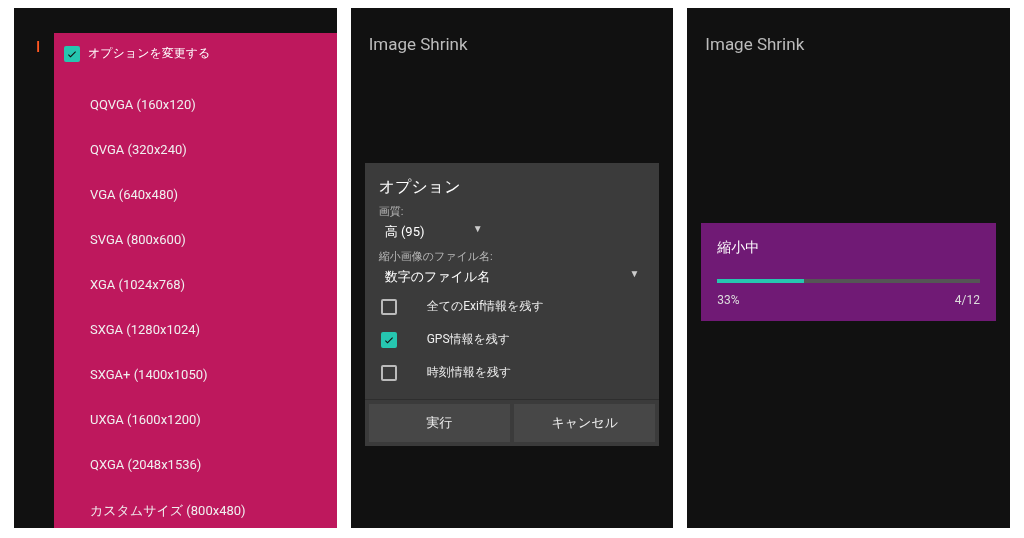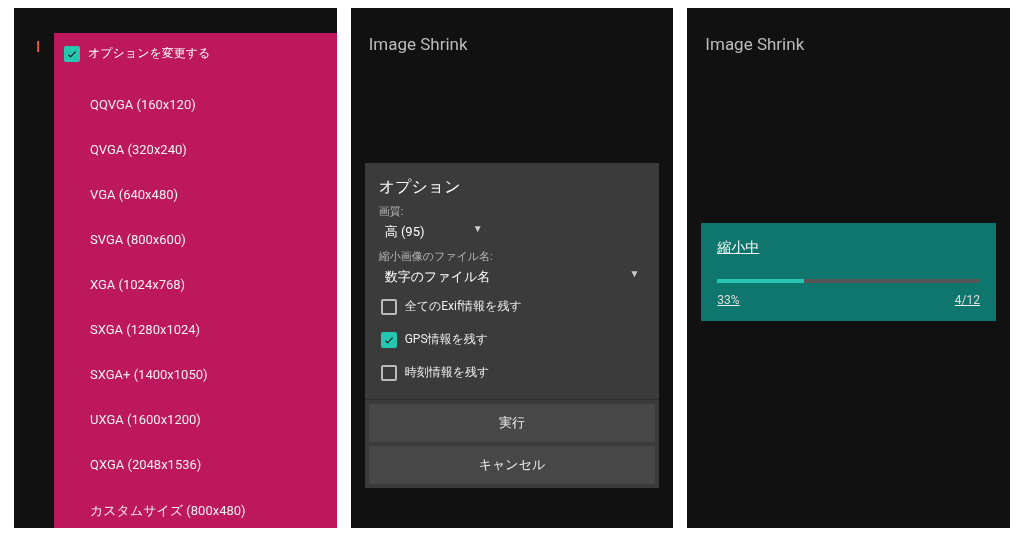--- a/index.html
+++ b/index.html
@@ -82,38 +82,38 @@
   .s2-sel {
     display: flex; align-items: flex-start; justify-content: space-between;
     font-size: 13px; padding: 4px 0 4px 6px;
     color: #fff;
   }
   .s2-sel .arrow { color:#ccc; font-size:10px; margin-right:6px;}
   .s2-chkrow {
     display: flex; align-items: center;
     font-size: 12px; padding: 8px 0 8px 2px;
     color: #eee;
+    gap: 22px;
   }
   .s2-actions {
     display: flex; gap: 4px;
-    padding: 4px; border-top: 1px solid #2e2e2e; flex-direction: column;
+    padding: 4px; border-top: 1px solid #2e2e2e;
   }
   .s2-btn {
     flex: 1; text-align: center;
     font-size: 13px; padding: 10px 0;
     background: #474747; color: #eee;
   }
   
   .s3-card {
     position: absolute;
     top: 215px; left: 14px; right: 14px;
-    background: #0f766e;
+    background: #701a75;
     padding: 16px 16px 14px 16px;
     color: #eee;
-    text-decoration: underline;
   }
   .s3-title { font-size: 14px; margin-bottom: 22px; color:#fff;}
   .s3-bar {
     width: 100%; height: 4px;
     background: #555;
     position: relative;
     margin-bottom: 10px;
   }
   .s3-bar-fill {
     position: absolute; top:0; left:0; bottom:0;

